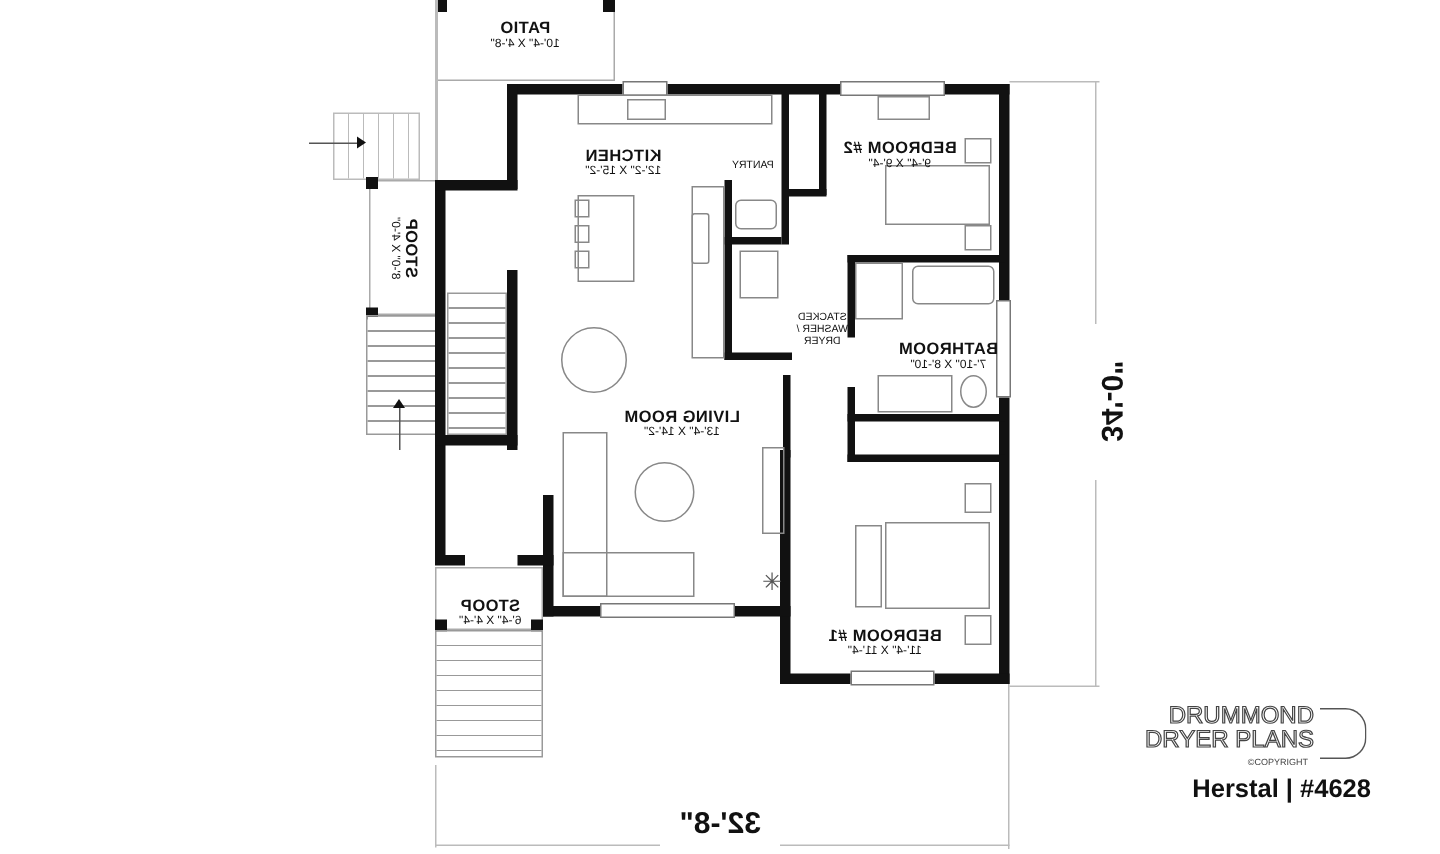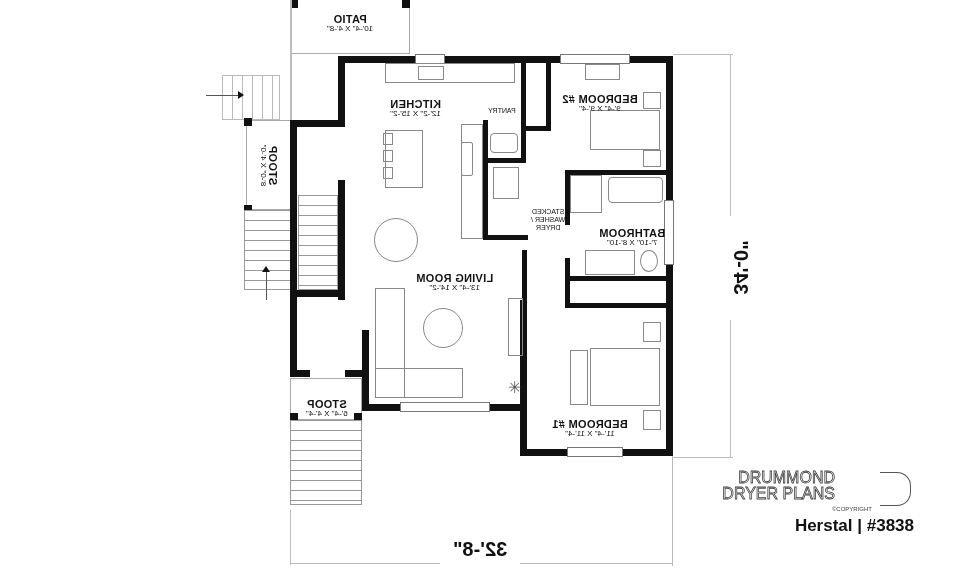--- a/index.html
+++ b/index.html
@@ -161,21 +161,21 @@
   </div>
 
   <div class="light" style="left:730px;top:54px;width:1px;height:162px;"></div>
   <div class="light" style="left:730px;top:320px;width:1px;height:138px;"></div>
   <div class="light" style="left:673px;top:54px;width:60px;height:1px;"></div>
   <div class="light" style="left:673px;top:457px;width:60px;height:1px;"></div>
   <div class="abs dimtext" style="left:700px;top:256px;width:80px;text-align:center;transform:rotate(90deg) scaleX(-1);">
     <span>34'-0"</span>
   </div>
 
-  <div class="logo" style="left:699px;top:470px;width:136px;font-size:16px;line-height:1;">
+  <div class="logo" style="left:740px;top:470px;width:136px;font-size:16px;line-height:1;">
     <div>DRUMMOND</div>
     <div>DRYER PLANS</div>
   </div>
   <div class="abs" style="left:880px;top:472px;width:30px;height:32px;border:1.5px solid #555;border-left:none;border-radius:0 14px 14px 0;"></div>
   <div class="abs" style="left:800px;top:506px;width:72px;text-align:right;font-size:6px;color:#444;">©COPYRIGHT</div>
-  <div class="abs" style="left:760px;top:516px;width:154px;text-align:right;font-size:17px;font-weight:bold;color:#111;">Herstal | #3838</div>
+  <div class="abs" style="left:760px;top:516px;width:154px;text-align:right;font-size:17px;font-weight:bold;color:#111;">Herstal | #4628</div>
 
 </div>
 
 </body></html>

